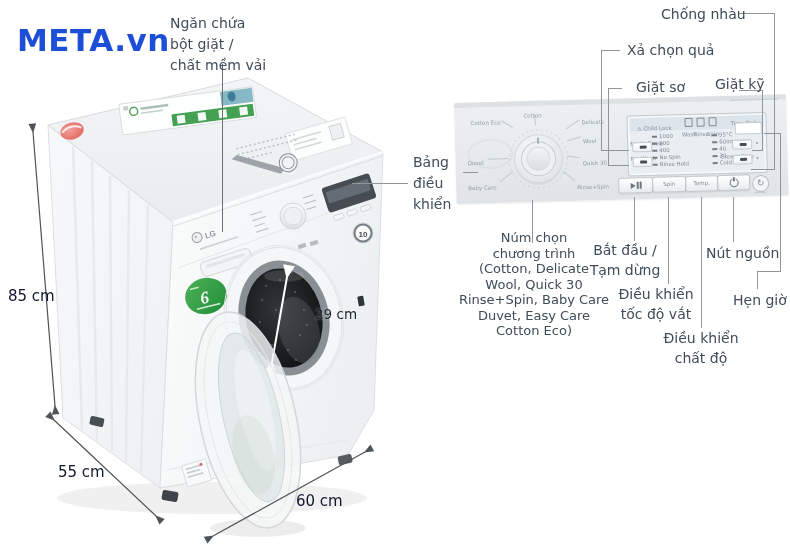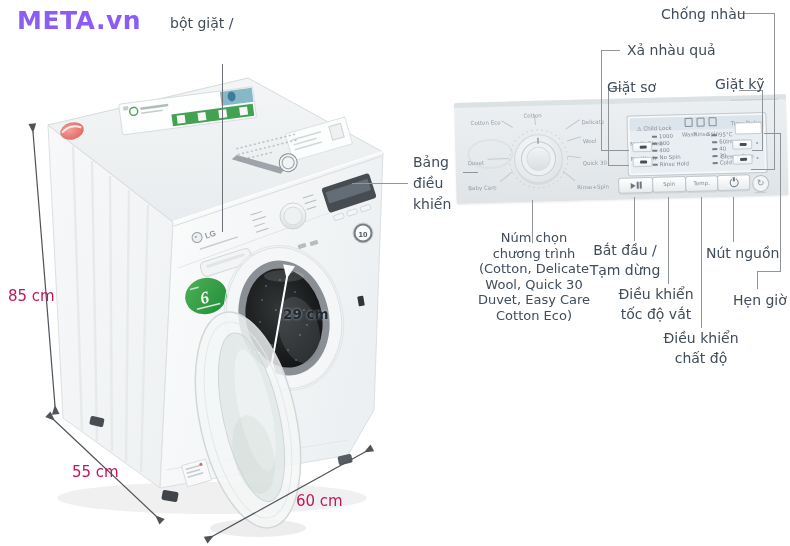--- a/index.html
+++ b/index.html
@@ -1,29 +1,29 @@
 <!DOCTYPE html>
 <html><head>
 <meta charset="utf-8">
 <style>
   html,body{margin:0;padding:0;background:#fff;}
   body{font-family:"DejaVu Sans","Liberation Sans",sans-serif;}
   .stage{position:relative;width:790px;height:546px;background:#fff;overflow:hidden;}
   .abs{position:absolute;}
   
-  .meta-logo{position:absolute;left:17px;top:6px;font-size:25px;font-weight:bold;
-    color:#8b5cf6;letter-spacing:.5px;cursor:pointer;}
+  .meta-logo{position:absolute;left:17px;top:22px;font-size:31px;font-weight:bold;
+    color:#1d4ed8;letter-spacing:.5px;cursor:pointer;}
   
   .lbl{position:absolute;color:#3f4c59;font-size:14px;line-height:20px;white-space:nowrap;}
   .lbl.ml{line-height:21px;}
   .lbl.center{text-align:center;white-space:normal;}
   .lbl.small{font-size:13px;line-height:15.5px;}
-  .dim{position:absolute;color:#be185d;font-size:15px;white-space:nowrap;}
-  .dim29{position:absolute;color:#1d2833;font-size:13.5px;font-weight:bold;
-    text-shadow:0 0 3px rgba(255,255,255,.55);}
+  .dim{position:absolute;color:#0f172a;font-size:15px;white-space:nowrap;}
+  .dim29{position:absolute;color:#1d2833;font-size:13.5px;font-weight:normal;
+    text-shadow:0 0 3px rgba(255,255,255,.55);margin-left:32px;}
   
   .ln{position:absolute;background:#90959a;}
   .ln.dark{background:#6b7175;}
   
   .panel{position:absolute;left:454px;top:103px;width:332px;height:101px;
     transform:rotate(-1.5deg);transform-origin:0 0;border-radius:2px;
     background:linear-gradient(180deg,#edf0f2 0%,#e6eaed 55%,#e0e4e7 100%);
     box-shadow:0 1px 2px rgba(0,0,0,.07);}
   .panel:before{content:"";position:absolute;left:0;top:0;right:0;height:5px;
     background:#d8dde0;border-radius:2px 2px 0 0;opacity:.8;}
@@ -280,21 +280,21 @@
     </g>
 
     <g stroke="#4d5358" stroke-width="1.2">
       <line x1="33" y1="132" x2="55" y2="406" marker-start="url(#mDim)" marker-end="url(#mDim)"></line>
       <line x1="54" y1="420" x2="156" y2="516" marker-start="url(#mDim)" marker-end="url(#mDim)"></line>
       <line x1="213" y1="536" x2="365" y2="452" marker-start="url(#mDim)" marker-end="url(#mDim)"></line>
     </g>
   </svg>
 
   <div class="dim" style="left:8px;top:287px">85 cm</div>
-  <div class="dim" style="left:72px;top:463px">55 cm</div>
+  <div class="dim" style="left:58px;top:463px">55 cm</div>
   <div class="dim" style="left:296px;top:492px">60 cm</div>
   <div class="dim29" style="left:283px;top:306px">29 cm</div>
 
   <div class="panel">
     <svg width="332" height="101" style="position:absolute;left:0;top:0">
       <defs>
         <radialGradient id="kn1" cx=".4" cy=".35" r=".8">
           <stop offset="0" stop-color="#f7f9fa"></stop>
             <stop offset="1" stop-color="#dde1e4"></stop>
         </radialGradient>
@@ -440,36 +440,39 @@
   <div class="ln" style="left:780px;top:133px;width:1px;height:139px"></div>
   <div class="ln" style="left:757px;top:271px;width:24px;height:1px"></div>
   <div class="ln" style="left:757px;top:271px;width:1px;height:18px"></div>
   <div class="ln" style="left:532px;top:200px;width:1px;height:43px"></div>
   <div class="ln" style="left:634px;top:197px;width:1px;height:44px"></div>
   <div class="ln" style="left:668px;top:197px;width:1px;height:87px"></div>
   <div class="ln" style="left:701px;top:197px;width:1px;height:131px"></div>
   <div class="ln" style="left:733px;top:197px;width:1px;height:45px"></div>
 
   <div class="lbl ml" style="left:170px;top:13px">
+    <div>Ngăn chứa</div>
     <div>bột giặt /</div>
+    <div>chất mềm vải</div>
   </div>
   <div class="lbl" style="left:661px;top:4px">Chống nhàu</div>
-  <div class="lbl" style="left:627px;top:40px">Xả nhàu quả</div>
-  <div class="lbl" style="left:607px;top:77px">Giặt sơ</div>
+  <div class="lbl" style="left:627px;top:40px">Xả chọn quả</div>
+  <div class="lbl" style="left:636px;top:77px">Giặt sơ</div>
   <div class="lbl" style="left:715px;top:74px">Giặt kỹ</div>
   <div class="lbl ml" style="left:413px;top:152px">
     <div>Bảng</div>
     <div>điều</div>
     <div>khiển</div>
   </div>
   <div class="lbl center small" style="left:458px;top:230px;width:152px">
     <div>Núm chọn</div>
     <div>chương trình</div>
     <div>(Cotton, Delicate</div>
     <div>Wool, Quick 30</div>
+    <div>Rinse+Spin, Baby Care</div>
     <div>Duvet, Easy Care</div>
     <div>Cotton Eco)</div>
   </div>
   <div class="lbl center" style="left:588px;top:240px;width:74px">
     <div>Bắt đầu /</div>
     <div>Tạm dừng</div>
   </div>
   <div class="lbl center" style="left:617px;top:284px;width:78px">
     <div>Điều khiển</div>
     <div>tốc độ vắt</div>

